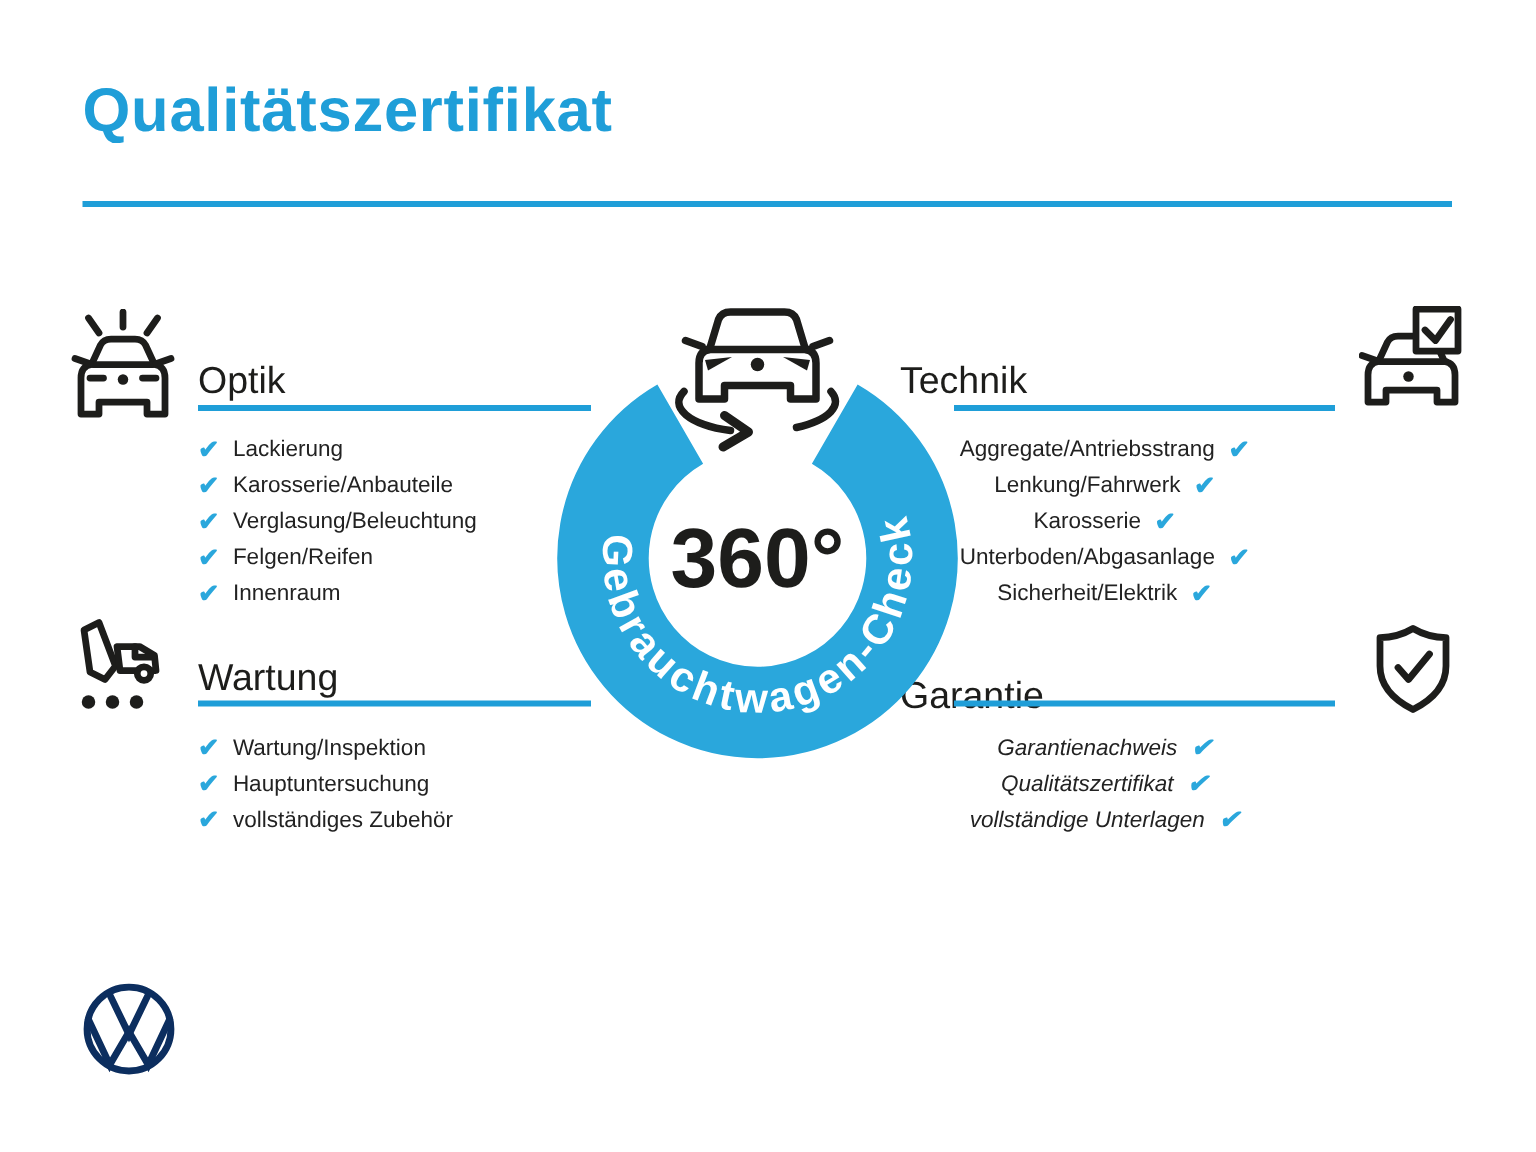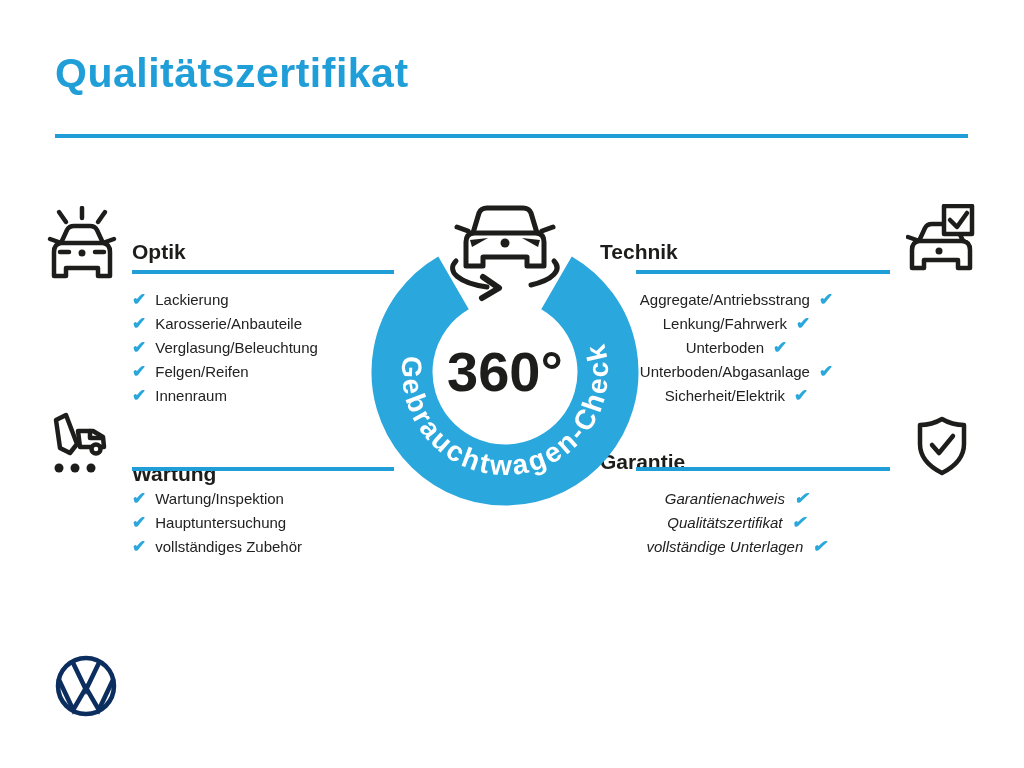--- a/index.html
+++ b/index.html
@@ -15,21 +15,21 @@
     position:relative;width:1024px;height:768px;background:#ffffff;overflow:hidden;
     font-family:"Liberation Sans",sans-serif;color:var(--ink);
   }
   .page-title{
     position:absolute;left:55px;top:50px;
     font-size:41px;font-weight:bold;color:var(--accent);letter-spacing:0.5px;
   }
   .title-rule{
     position:absolute;left:55px;top:134px;width:913px;height:4px;background:var(--accent);
   }
-  .sec-header{position:absolute;font-size:21px;font-weight:bold;color:var(--ink);}
+  .sec-header{position:absolute;font-size:25px;font-weight:normal;color:var(--ink);}
   .sec-header.right{text-align:left;width:290px;}
   .sec-rule{position:absolute;height:4px;background:var(--accent);}
   .check-list{position:absolute;display:flex;flex-direction:column;}
   .check-row{display:flex;align-items:center;height:24px;font-size:15px;color:#222;}
   .check-list.left .check-row{justify-content:flex-start;}
   .check-list.right .check-row{justify-content:center;}
   .check-glyph{
     color:var(--check);font-weight:bold;font-size:17px;line-height:1;
   }
   .check-list.left .check-glyph{margin-right:9px;}
@@ -107,21 +107,21 @@
   <div class="check-list right" style="left:580px;top:287px;width:313px;">
     <div class="check-row">
       <span>Aggregate/Antriebsstrang</span>
       <span class="check-glyph">✔</span>
       </div>
     <div class="check-row">
       <span>Lenkung/Fahrwerk</span>
       <span class="check-glyph">✔</span>
       </div>
     <div class="check-row">
-      <span>Unterboden</span>
+      <span>Karosserie</span>
       <span class="check-glyph">✔</span>
       </div>
     <div class="check-row">
       <span>Unterboden/Abgasanlage</span>
       <span class="check-glyph">✔</span>
       </div>
     <div class="check-row">
       <span>Sicherheit/Elektrik</span>
       <span class="check-glyph">✔</span>
       </div>
@@ -132,21 +132,21 @@
       <path d="M12 10 L22 5 L33 34 L26 43 L16 38 Z"></path>
       <path d="M34 21 H49 L59 27 L60 37 H36 Z"></path>
       <path d="M46 21 V28 H58"></path>
       <circle cx="52" cy="39" r="4.5" fill="#ffffff"></circle>
       <circle cx="15" cy="58" r="4.5" fill="#1d1d1b" stroke="none"></circle>
       <circle cx="31" cy="58" r="4.5" fill="#1d1d1b" stroke="none"></circle>
       <circle cx="47" cy="58" r="4.5" fill="#1d1d1b" stroke="none"></circle>
     </svg>
   </div>
 
-  <div class="sec-header" style="left:132px;top:462px;">Wartung</div>
+  <div class="sec-header" style="left:132px;top:438px;">Wartung</div>
   <div class="sec-rule" style="left:132px;top:467px;width:262px;"></div>
   <div class="check-list left" style="left:132px;top:486px;">
     <div class="check-row">
       <span class="check-glyph">✔</span>
       <span>Wartung/Inspektion</span>
       </div>
     <div class="check-row">
       <span class="check-glyph">✔</span>
       <span>Hauptuntersuchung</span>
       </div>

